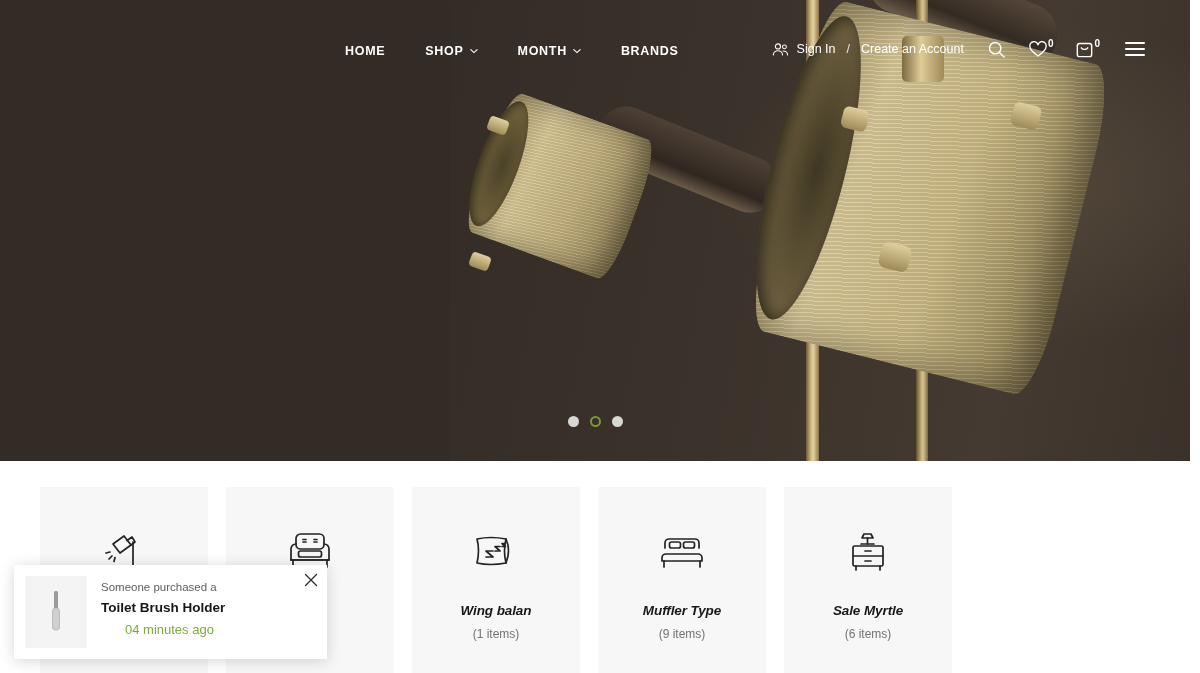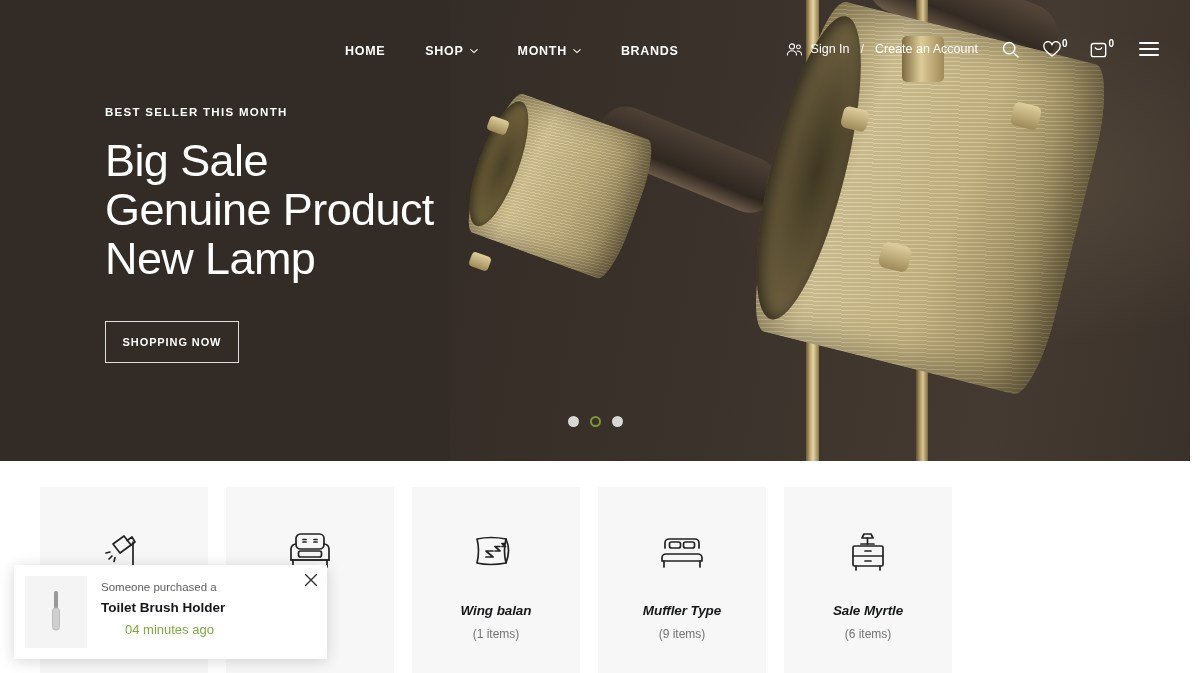--- a/index.html
+++ b/index.html
@@ -105,21 +105,21 @@
 
   .nav { position: absolute; left: 345px; top: 44px; display: flex; gap: 0; }
   .nav-item {
     color: #fff; font-size: 12.5px; font-weight: 700; letter-spacing: 0.7px;
     margin-right: 40px; display: flex; align-items: center; gap: 6px;
     cursor: pointer; white-space: nowrap;
   }
   .chev { width: 8px; height: 8px; display:inline-block; }
 
   .header-right {
-    position: absolute; right: 31px; top: 40px;
+    position: absolute; right: 45px; top: 40px;
     display: flex; align-items: center; gap: 0;
   }
   .account { display:flex; align-items:center; gap:8px; color:#fff; font-size:12.5px; }
   .account .sep { opacity: .85; margin: 0 3px; }
   .acct-link { cursor: pointer; }
   .hicon { margin-left: 24px; position: relative; cursor: pointer; display:flex; align-items:center; }
   .badge {
     color: #fff; font-size: 10px; font-weight: 700;
     position: relative; top: -6px; left: 1px;
   }
@@ -266,27 +266,20 @@
       </div>
 
       <div class="burger">
         <span></span>
         <span></span>
         <span></span>
       </div>
     </div>
   </div>
 
-  <div class="hero-content">
-    <div class="eyebrow">BEST SELLER THIS MONTH</div>
-    <div class="headline">Big Sale</div>
-    <div class="headline">Genuine Product</div>
-    <div class="headline">New Lamp</div>
-    <div class="cta">SHOPPING NOW</div>
-  </div>
 
   <div class="dots">
     <div class="dot"></div>
     <div class="dot active"></div>
     <div class="dot"></div>
   </div>
 
   <div class="cards">
 
     <div class="card">

